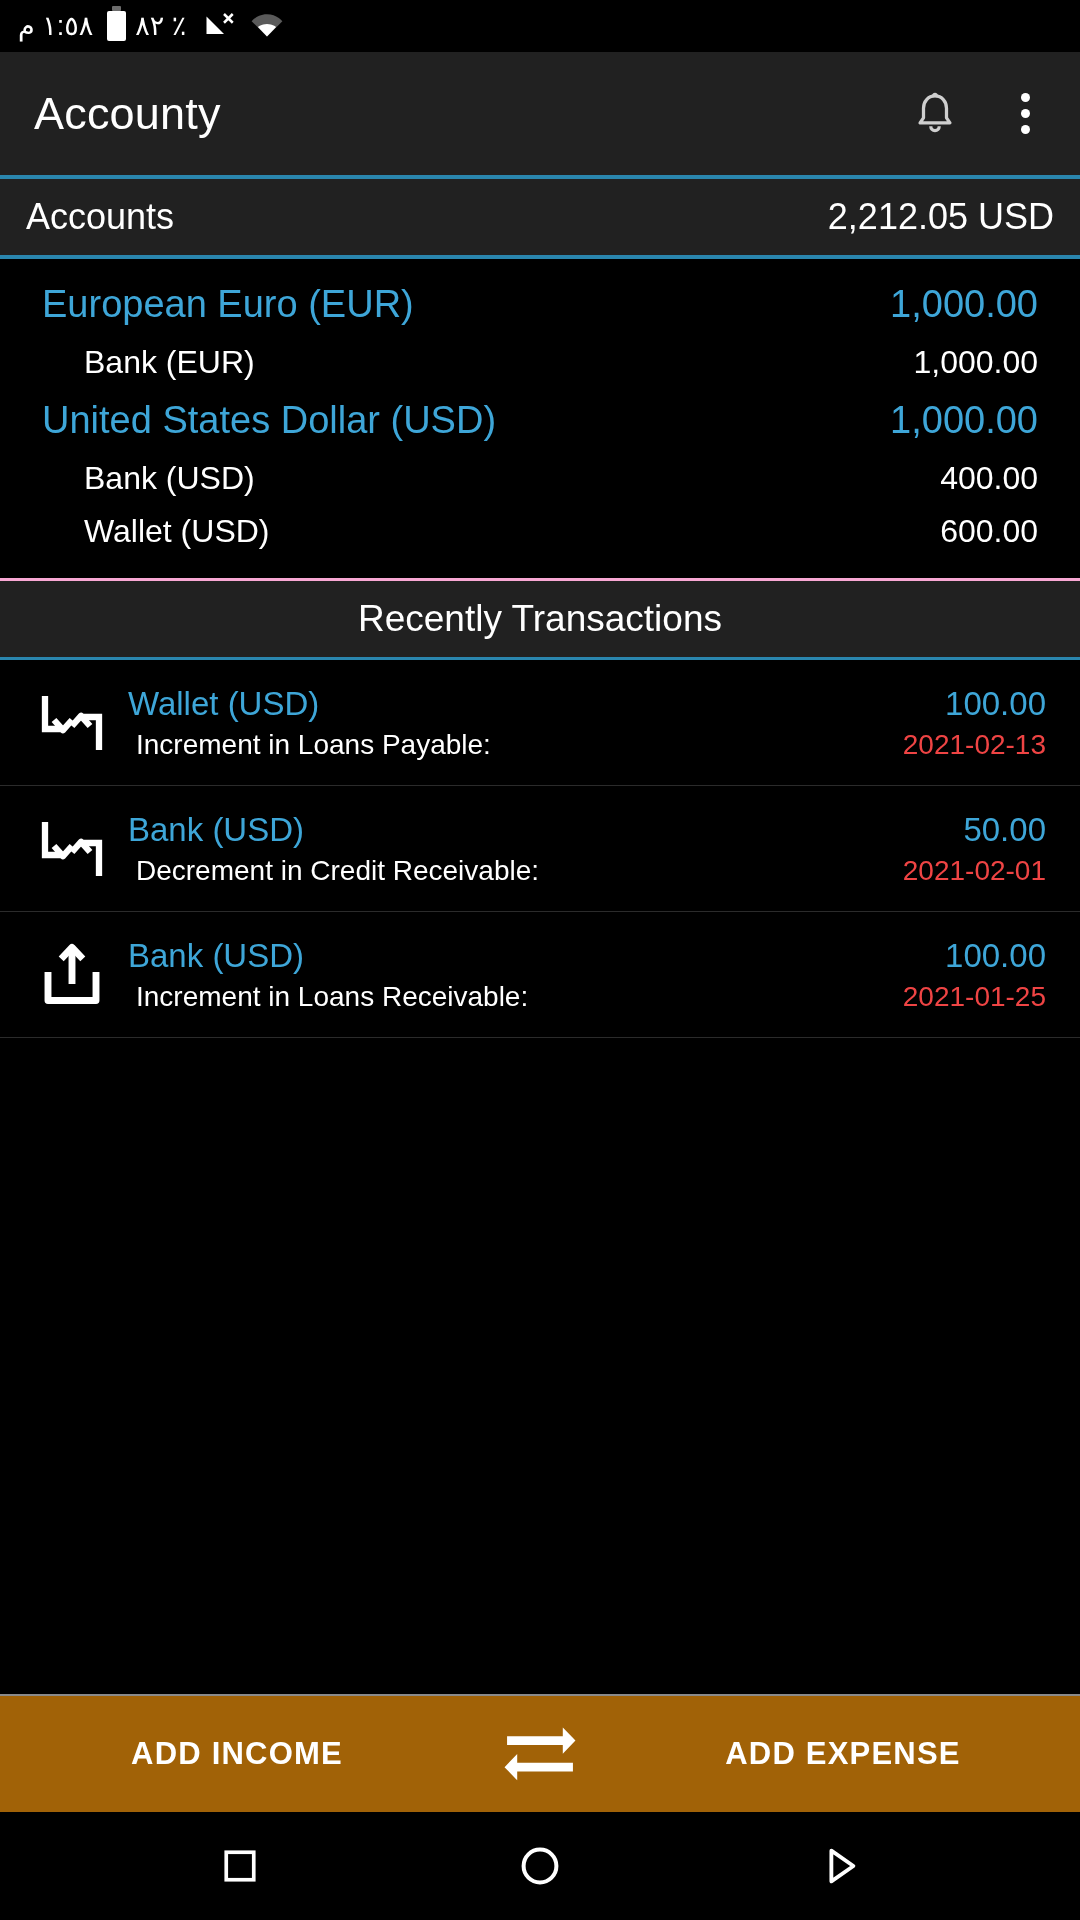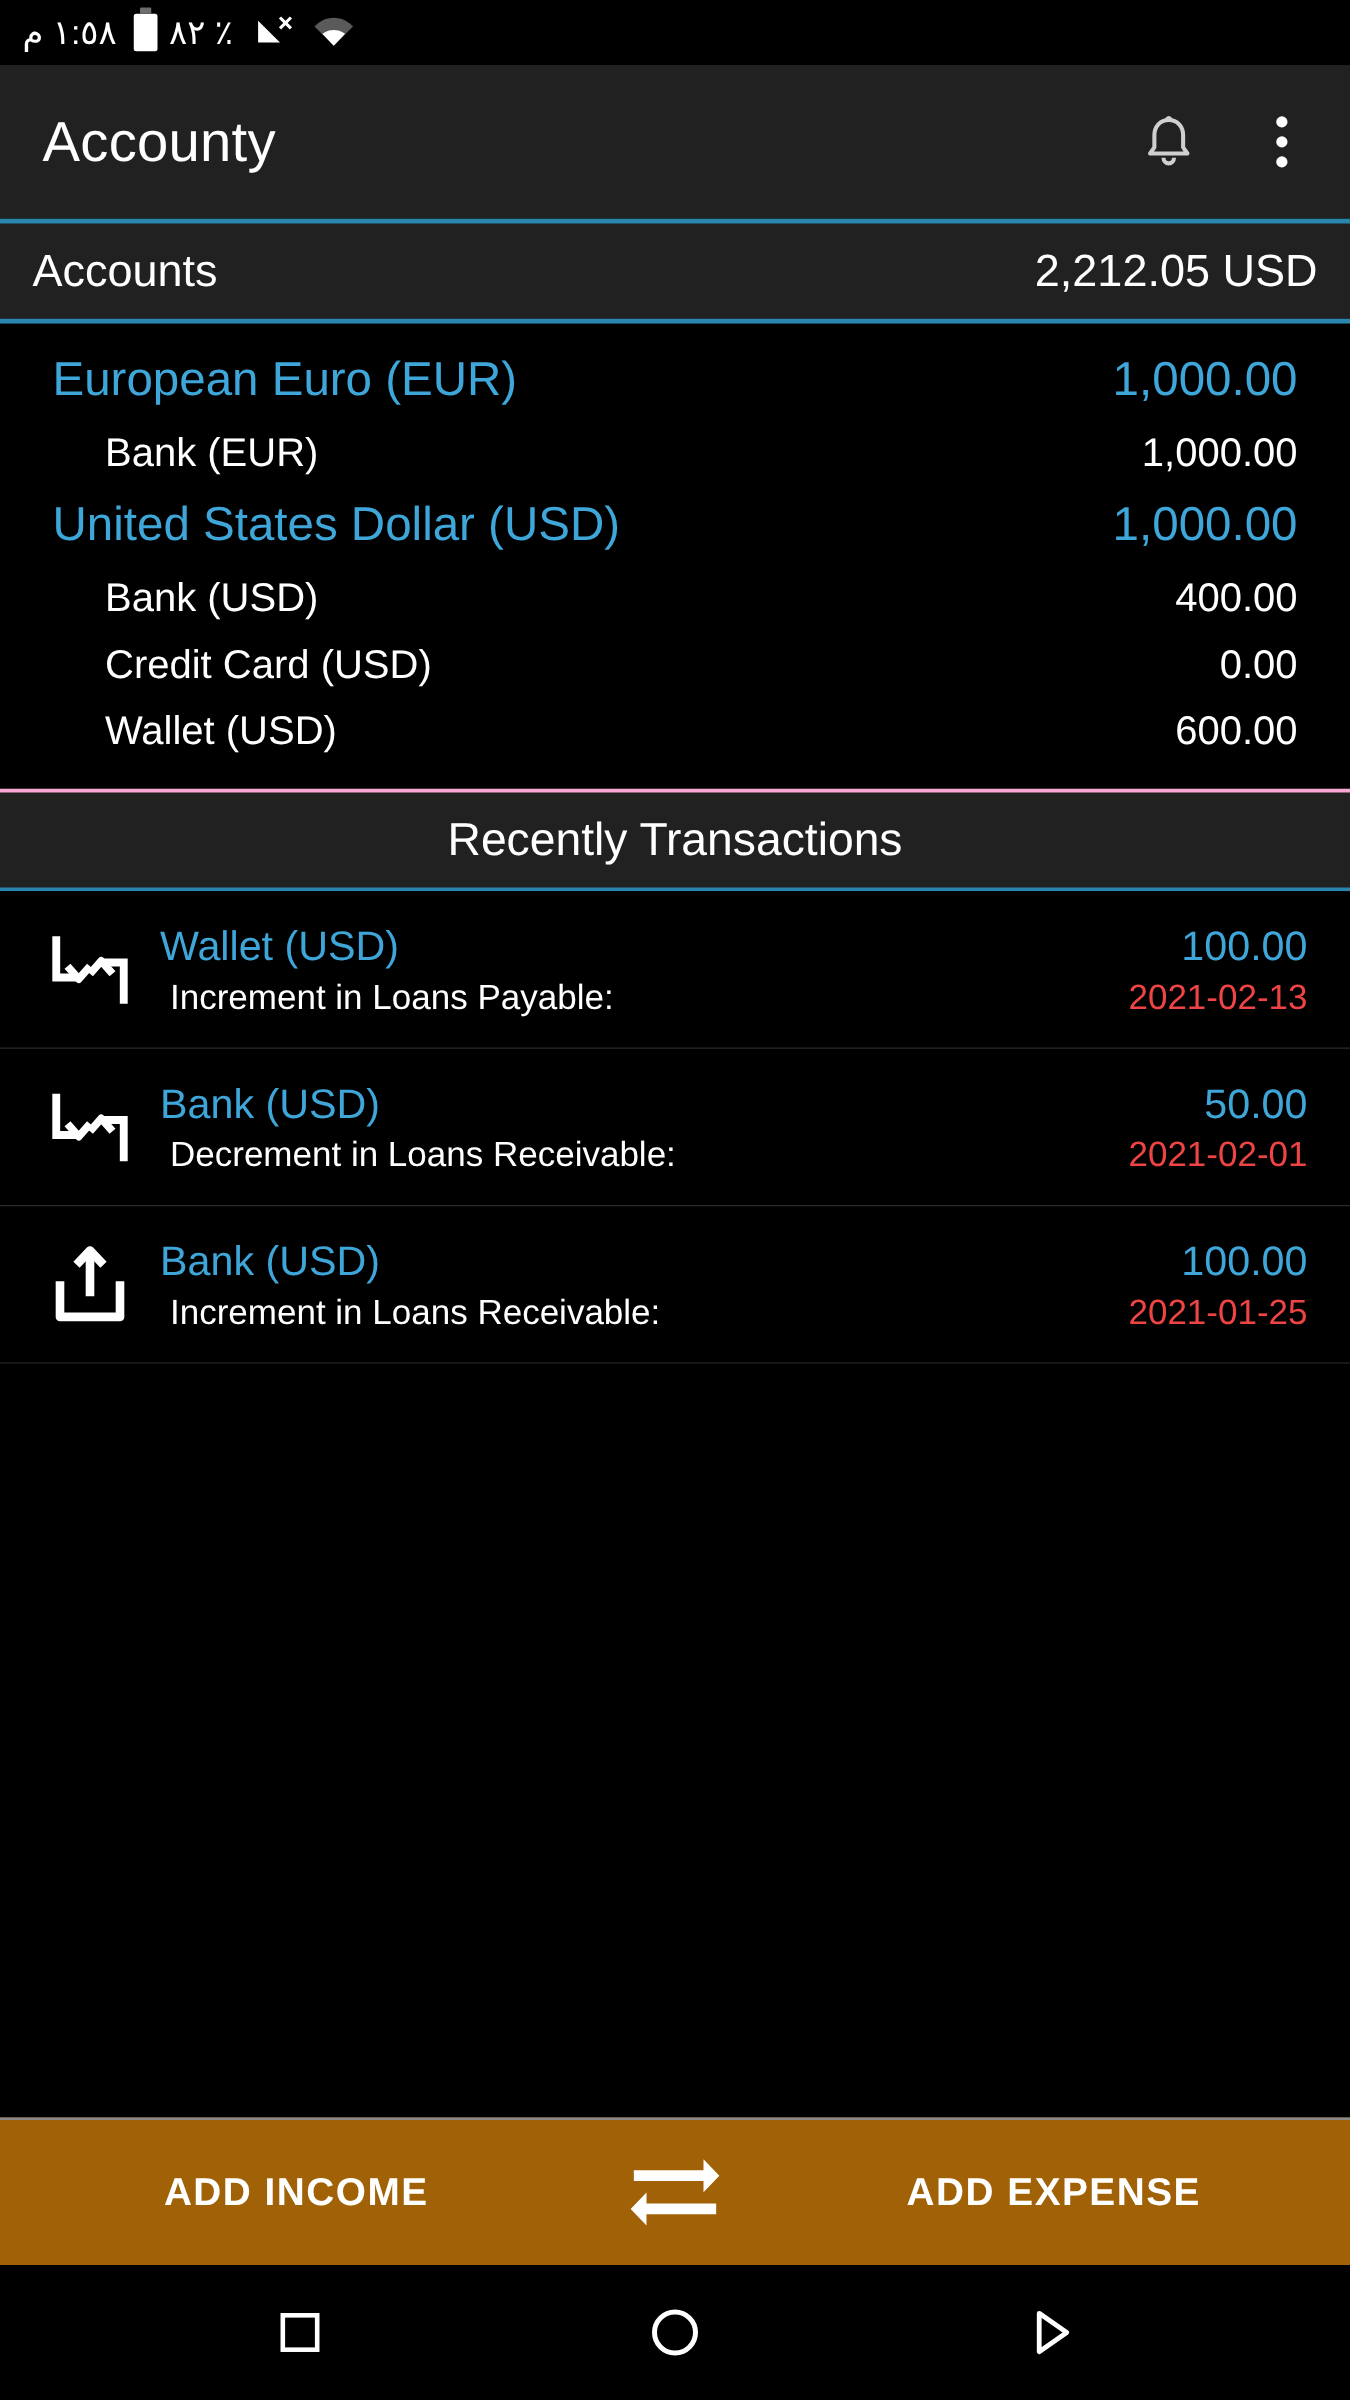--- a/index.html
+++ b/index.html
@@ -365,24 +365,20 @@
     <div>
       <div class="currency-row">
         <span class="name">United States Dollar (USD)</span>
         <span class="amount">1,000.00</span>
       </div>
       <div class="account-row">
         <span class="name">Bank (USD)</span>
         <span class="amount">400.00</span>
       </div>
       <div class="account-row">
-        <span class="name">Credit Card (USD)</span>
-        <span class="amount">0.00</span>
-      </div>
-      <div class="account-row">
         <span class="name">Wallet (USD)</span>
         <span class="amount">600.00</span>
       </div>
     </div>
 
   </div>
 
   <div class="section-band">
     <span class="title">Recently Transactions</span>
   </div>
@@ -418,21 +414,21 @@
           <path d="M21 21 L21 10 L15 10" stroke="#ffffff" stroke-width="2.1" fill="none"></path>
           <path d="M18 13 L15 9.6 L12 13" stroke="#ffffff" stroke-width="2.1" fill="none" stroke-linejoin="round"></path>
         </svg>
       </div>
       <div class="tx-main">
         <div class="tx-line">
           <span class="tx-account">Bank (USD)</span>
           <span class="tx-amount">50.00</span>
         </div>
         <div class="tx-sub">
-          <span class="tx-desc">Decrement in Loans Receivable:</span>
+          <span class="tx-desc">Decrement in Credit Receivable:</span>
           <span class="tx-date">2021-02-01</span>
         </div>
       </div>
     </div>
 
     <div class="tx-row">
       <div class="tx-icon">
         <svg width="72" height="72" viewBox="0 0 24 24">
           <path d="M12 3 L12 15" stroke="#ffffff" stroke-width="2.3" fill="none"></path>
           <path d="M8.4 6.6 L12 2.8 L15.6 6.6" stroke="#ffffff" stroke-width="2.3" fill="none" stroke-linejoin="round"></path>

